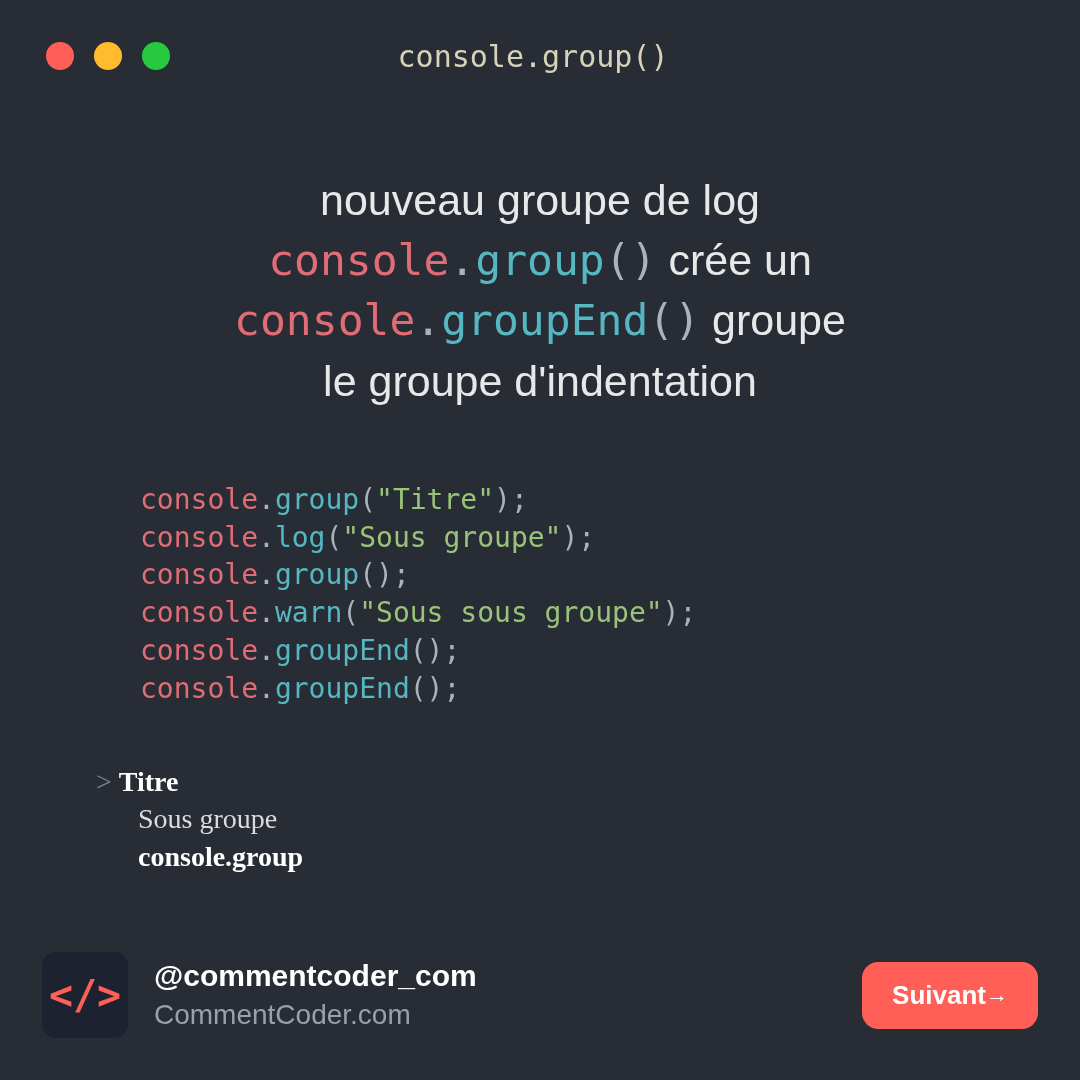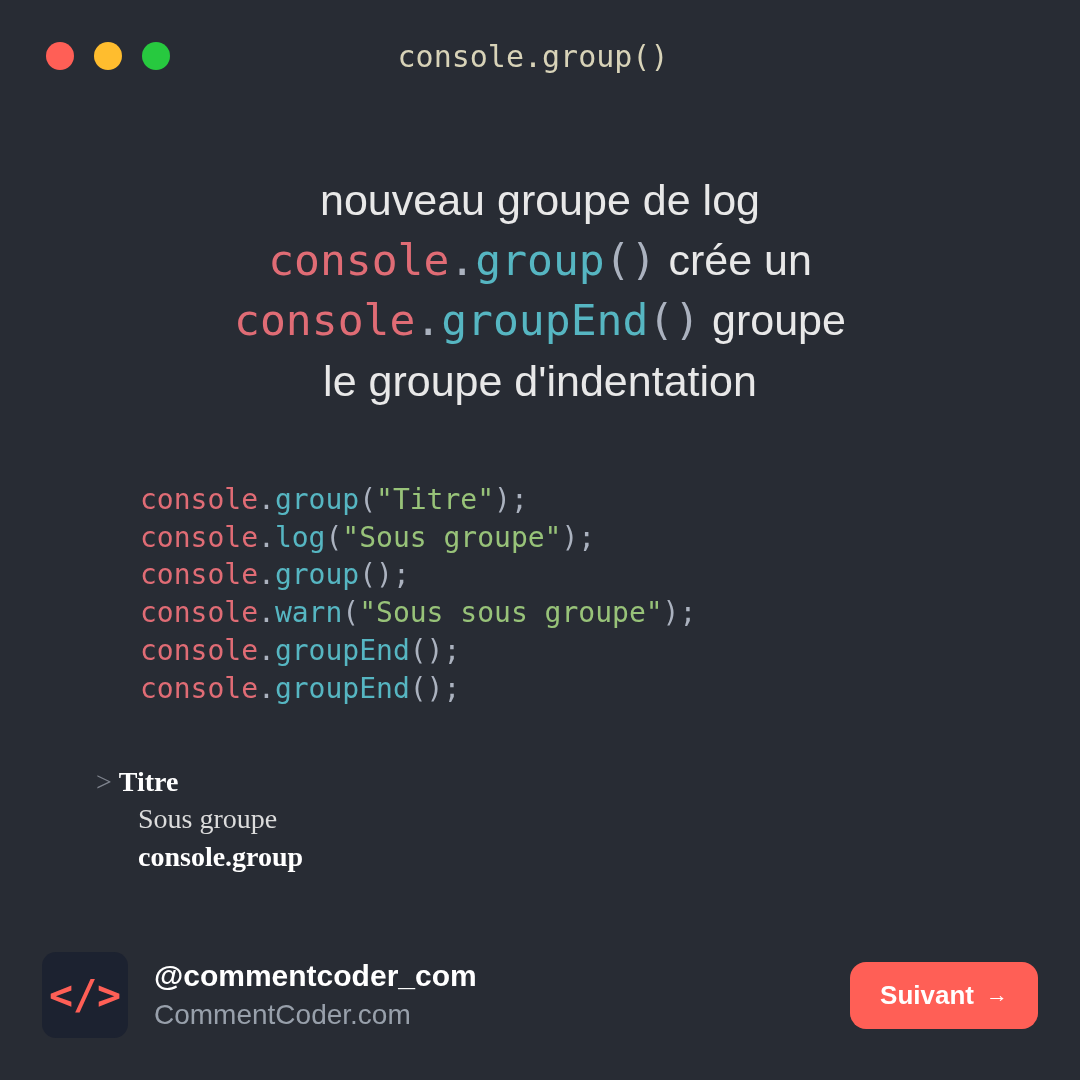--- a/index.html
+++ b/index.html
@@ -87,21 +87,20 @@
     margin-left: auto;
     background: #ff5f56;
     color: #fff;
     font-size: 26px;
     font-weight: 600;
     padding: 18px 30px;
     border-radius: 16px;
     border: none;
     display: flex;
     align-items: center;
-    gap: 12px;
     cursor: pointer;
   }
   .next-btn .arrow { font-size: 22px; }
 </style>
 </head>
 <body>
 
 <div class="titlebar">
   <div class="dots">
     <div class="dot dot-red"></div>

